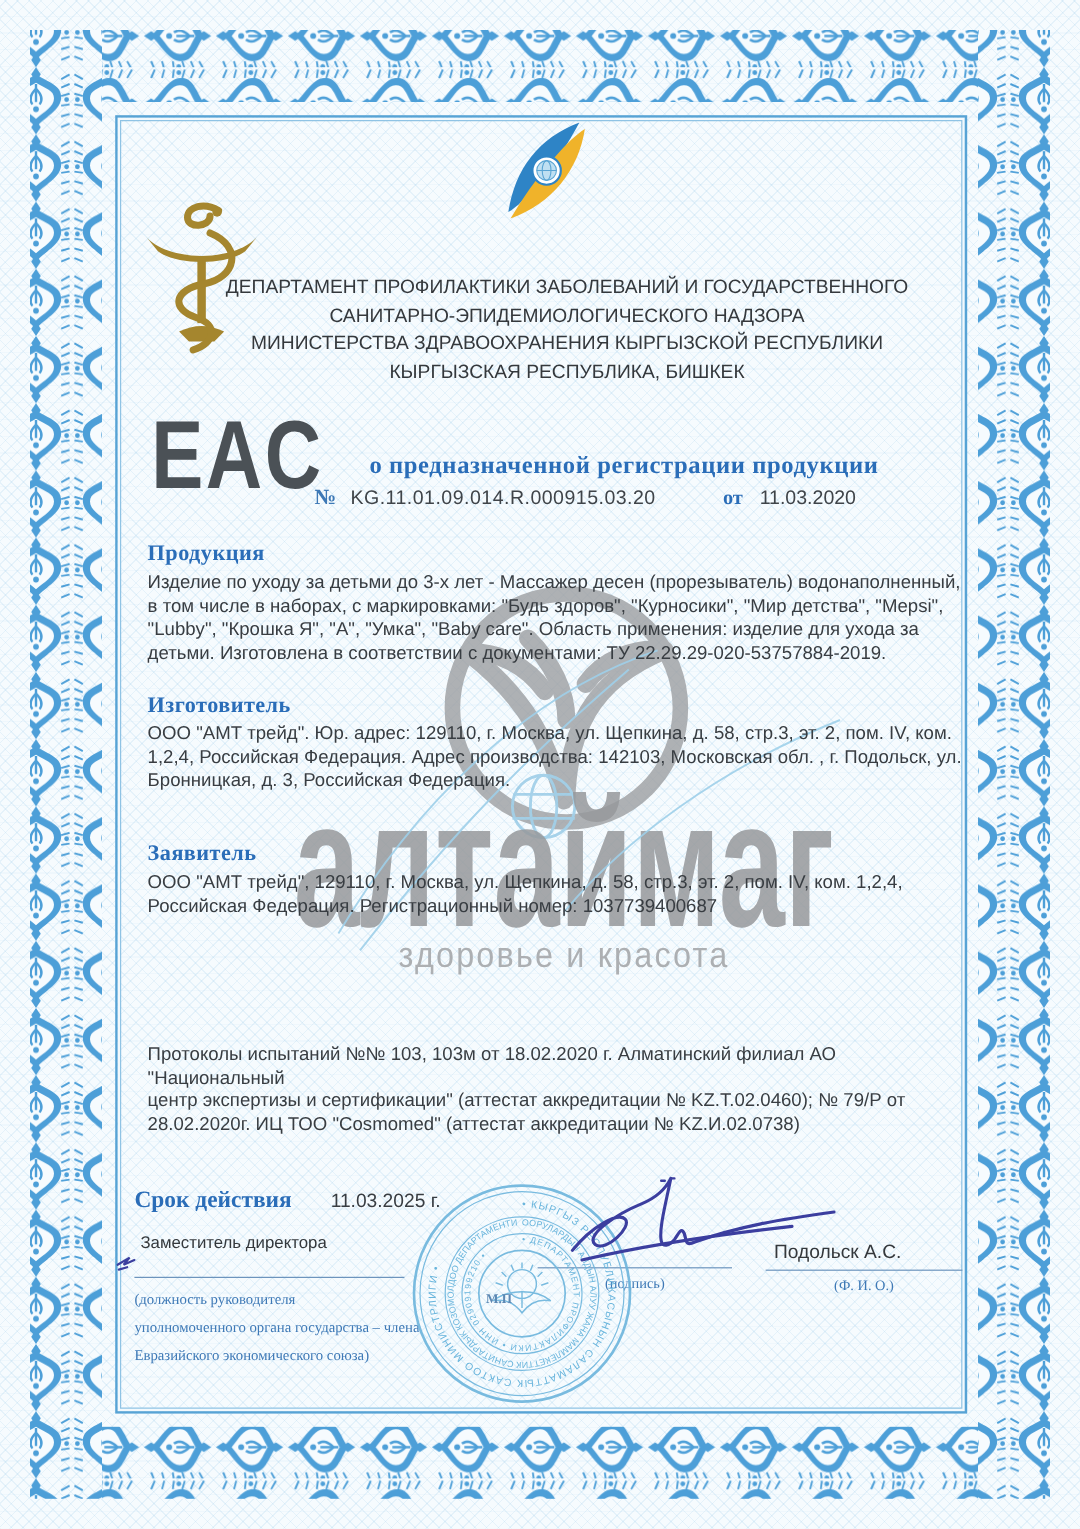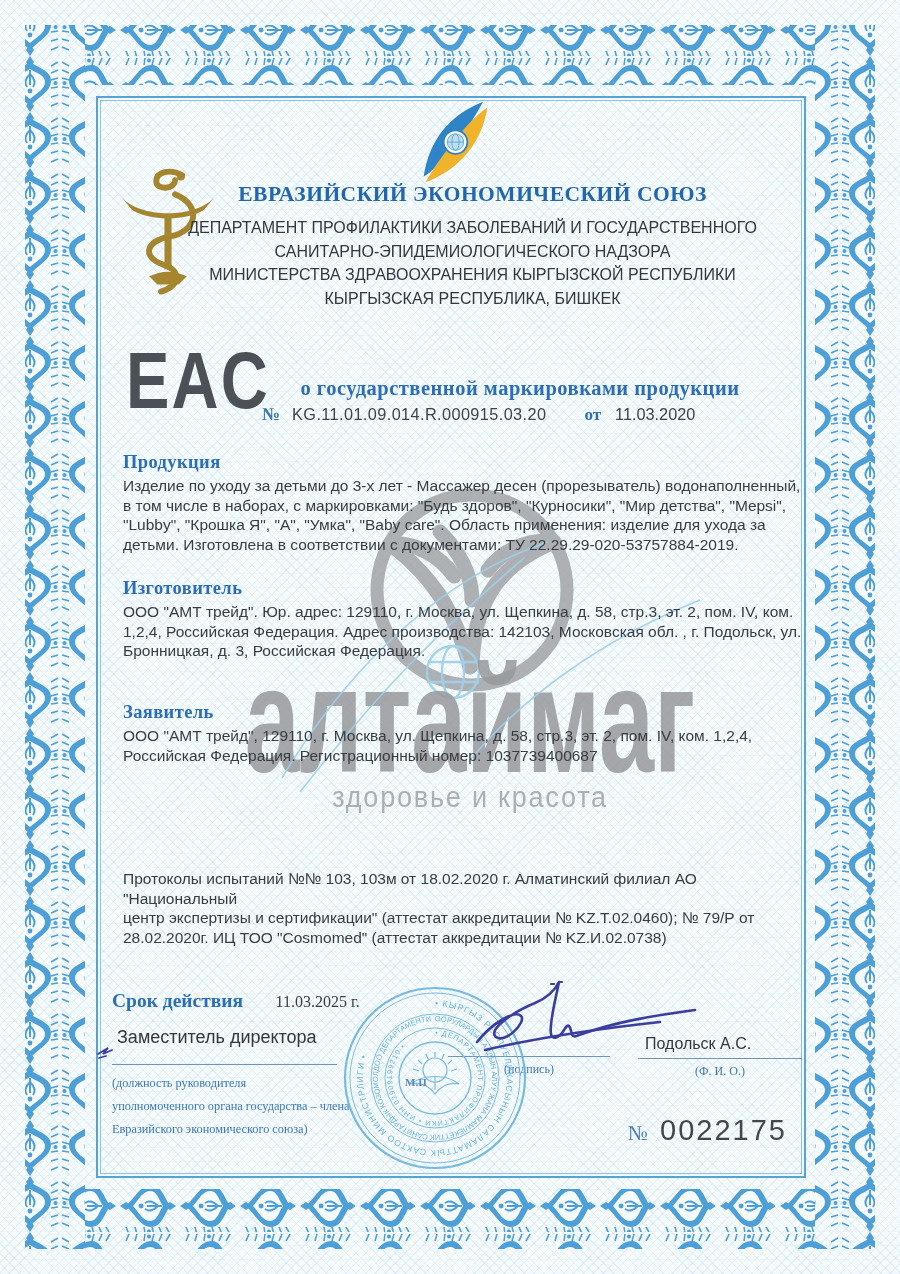--- a/index.html
+++ b/index.html
@@ -16,38 +16,38 @@
   .orn{position:absolute;z-index:0;}
   #frame{position:absolute;left:96px;top:96px;width:706px;height:1078px;
     border:2px solid #57a3d5;box-shadow:inset 0 0 0 2px #f2f9fd, inset 0 0 0 3px #8fc3e4;z-index:1;}
   .serifB{font-family:"Liberation Serif", serif;font-weight:bold;color:#2a6db8;}
   .serifN{font-family:"Liberation Serif", serif;color:#3e79b6;}
   .center{text-align:center;}
   .z2{z-index:2;}
   .z3{z-index:3;}
   #union-title{left:150px;top:182px;width:645px;font-size:21.5px;letter-spacing:.5px;color:#2166b0;}
   .deptline{width:645px;text-align:center;font-size:16px;line-height:23.5px;color:#34383c;}
-  #dept{left:150px;top:216px;}
+  #dept{left:150px;top:228px;}
   #auth-note{left:230px;top:320px;width:580px;font-size:12.3px;}
   #eac{left:126px;top:340px;font-size:62px;font-weight:bold;color:#4b5156;
        letter-spacing:2px;transform:scale(1.05,1.3);transform-origin:left top;line-height:1;}
   #cert-title{left:260px;top:344px;width:520px;font-size:25px;letter-spacing:2px;}
   #cert-sub{left:220px;top:377px;width:600px;font-size:20.5px;letter-spacing:.5px;}
   #numrow{left:262px;top:404px;font-size:16.3px;white-space:nowrap;}
   #numrow .sign{font-family:"Liberation Serif", serif;font-weight:bold;color:#3e79b6;font-size:18px;}
   #numrow .num{color:#3f4449;letter-spacing:.4px;margin-left:12px;}
-  #numrow .ot{font-family:"Liberation Serif", serif;font-weight:bold;color:#2a6db8;font-size:17px;margin-left:38px;}
+  #numrow .ot{font-family:"Liberation Serif", serif;font-weight:bold;color:#2a6db8;font-size:17px;margin-left:56px;}
   #numrow .date{color:#3f4449;margin-left:14px;}
   .sec{position:absolute;left:123px;width:692px;z-index:2;}
   .sec h2{margin:0;font-family:"Liberation Serif", serif;font-size:18.5px;color:#2a6db8;letter-spacing:.4px;}
   .sec p{margin:3px 0 0 0;font-size:15.5px;line-height:19.6px;white-space:pre-line;color:#383d42;}
   #validity{left:112px;top:990px;z-index:2;}
   #validity .vh{font-size:19.5px;display:inline-block;}
-  #validity .vv{font-size:16px;color:#383d42;margin-left:28px;font-family:Liberation Serif, serif;}
-  #signer-pos{left:117px;top:1027px;font-size:18px;color:#34383c;}
+  #validity .vv{font-size:16px;color:#383d42;margin-left:28px;}
+  #signer-pos{left:117px;top:1027px;font-size:14px;color:#34383c;}
   .uline{border-bottom:1px solid #6d94bd;height:0;}
   #pos-line{left:112px;top:1064px;width:225px;}
   #pos-note{left:112px;top:1072px;width:300px;font-size:12.3px;line-height:23px;}
   #sign-line{left:448px;top:1056px;width:162px;}
   #sign-cap{left:448px;top:1062px;width:162px;font-size:12px;}
   #signer-name{left:645px;top:1035px;font-size:16px;color:#34383c;}
   #name-line{left:638px;top:1058px;width:164px;}
   #name-cap{left:638px;top:1064px;width:164px;font-size:12px;}
   #serial{left:628px;top:1114px;white-space:nowrap;z-index:2;}
   #serial .sign{font-family:"Liberation Serif", serif;font-size:21px;color:#4a7eb0;}
@@ -145,31 +145,30 @@
     <path d="M10,26 C25,45 75,45 90,26 L81,37 C68,47 32,47 19,37 Z" fill="#a5862e"></path>
     <rect x="47" y="42" width="6" height="46" fill="#a5862e"></rect>
     <path d="M34,94 Q50,86 66,94 L59,101 H41 Z" fill="#a5862e"></path>
     <g fill="none" stroke="#a5862e" stroke-width="5" stroke-linecap="round">
       <path d="M62,8 C52,2 40,5 40,13 C40,21 56,20 56,12"></path>
       <path d="M56,24 C80,34 74,56 52,60 C30,64 28,78 46,84 C62,89 60,102 44,107"></path>
     </g>
     <circle cx="61" cy="9" r="3.4" fill="#a5862e"></circle>
   </svg>
 
-  <div id="union-title" class="abs serifB center z2">ЕВРАЗИЙСКИЙ ЭКОНОМИЧЕСКИЙ СОЮЗ</div>
   <div id="dept" class="abs z2">
     <div class="deptline">ДЕПАРТАМЕНТ ПРОФИЛАКТИКИ ЗАБОЛЕВАНИЙ И ГОСУДАРСТВЕННОГО</div>
     <div class="deptline">САНИТАРНО-ЭПИДЕМИОЛОГИЧЕСКОГО НАДЗОРА</div>
     <div class="deptline">МИНИСТЕРСТВА ЗДРАВООХРАНЕНИЯ КЫРГЫЗСКОЙ РЕСПУБЛИКИ</div>
     <div class="deptline">КЫРГЫЗСКАЯ РЕСПУБЛИКА, БИШКЕК</div>
   </div>
 
   <div id="eac" class="abs z2">EAC</div>
 
-  <div id="cert-sub" class="abs serifB center z2">о государственной маркировками продукции</div>
+  <div id="cert-sub" class="abs serifB center z2">о предназначенной регистрации продукции</div>
 
   <div id="numrow" class="abs z2">
     <span class="sign">№</span><span class="num">KG.11.01.09.014.R.000915.03.20</span><span class="ot">от</span><span class="date">11.03.2020</span>
   </div>
 
   <section class="sec" style="top:452px">
     <h2>Продукция</h2>
     <p>Изделие по уходу за детьми до 3-х лет - Массажер десен (прорезыватель) водонаполненный,
 в том числе в наборах, с маркировками: "Будь здоров", "Курносики", "Мир детства", "Mepsi",
 "Lubby", "Крошка Я", "А", "Умка", "Baby care". Область применения: изделие для ухода за
@@ -245,17 +244,14 @@
       <path d="M22,70 C38,50 60,38 66,44 C72,50 50,72 41,65 C32,58 58,40 80,31 C92,26 100,18 104,10 C100,30 94,52 96,62 C97,68 103,66 107,61 C110,57 112,52 114,54 C118,58 114,68 124,63 C160,50 196,44 240,38"></path>
       <path d="M30,78 C90,64 150,56 205,50"></path>
       <path d="M96,12 l3,0 M104,10 l3,0" stroke-width="2"></path>
     </g>
   </svg>
 
   <svg class="abs z3" style="left:96px;top:1040px" width="32" height="26" viewBox="0 0 32 26">
     <path d="M2,14 L12,8 L7,14 L16,10 M3,18 L10,16" fill="none" stroke="#3b3e9f" stroke-width="1.8" stroke-linecap="round"></path>
   </svg>
 
-  <div id="serial" class="abs">
-    <span class="sign">№</span><span class="val">0022175</span>
-  </div>
 
 </div>
 
 </body></html>

